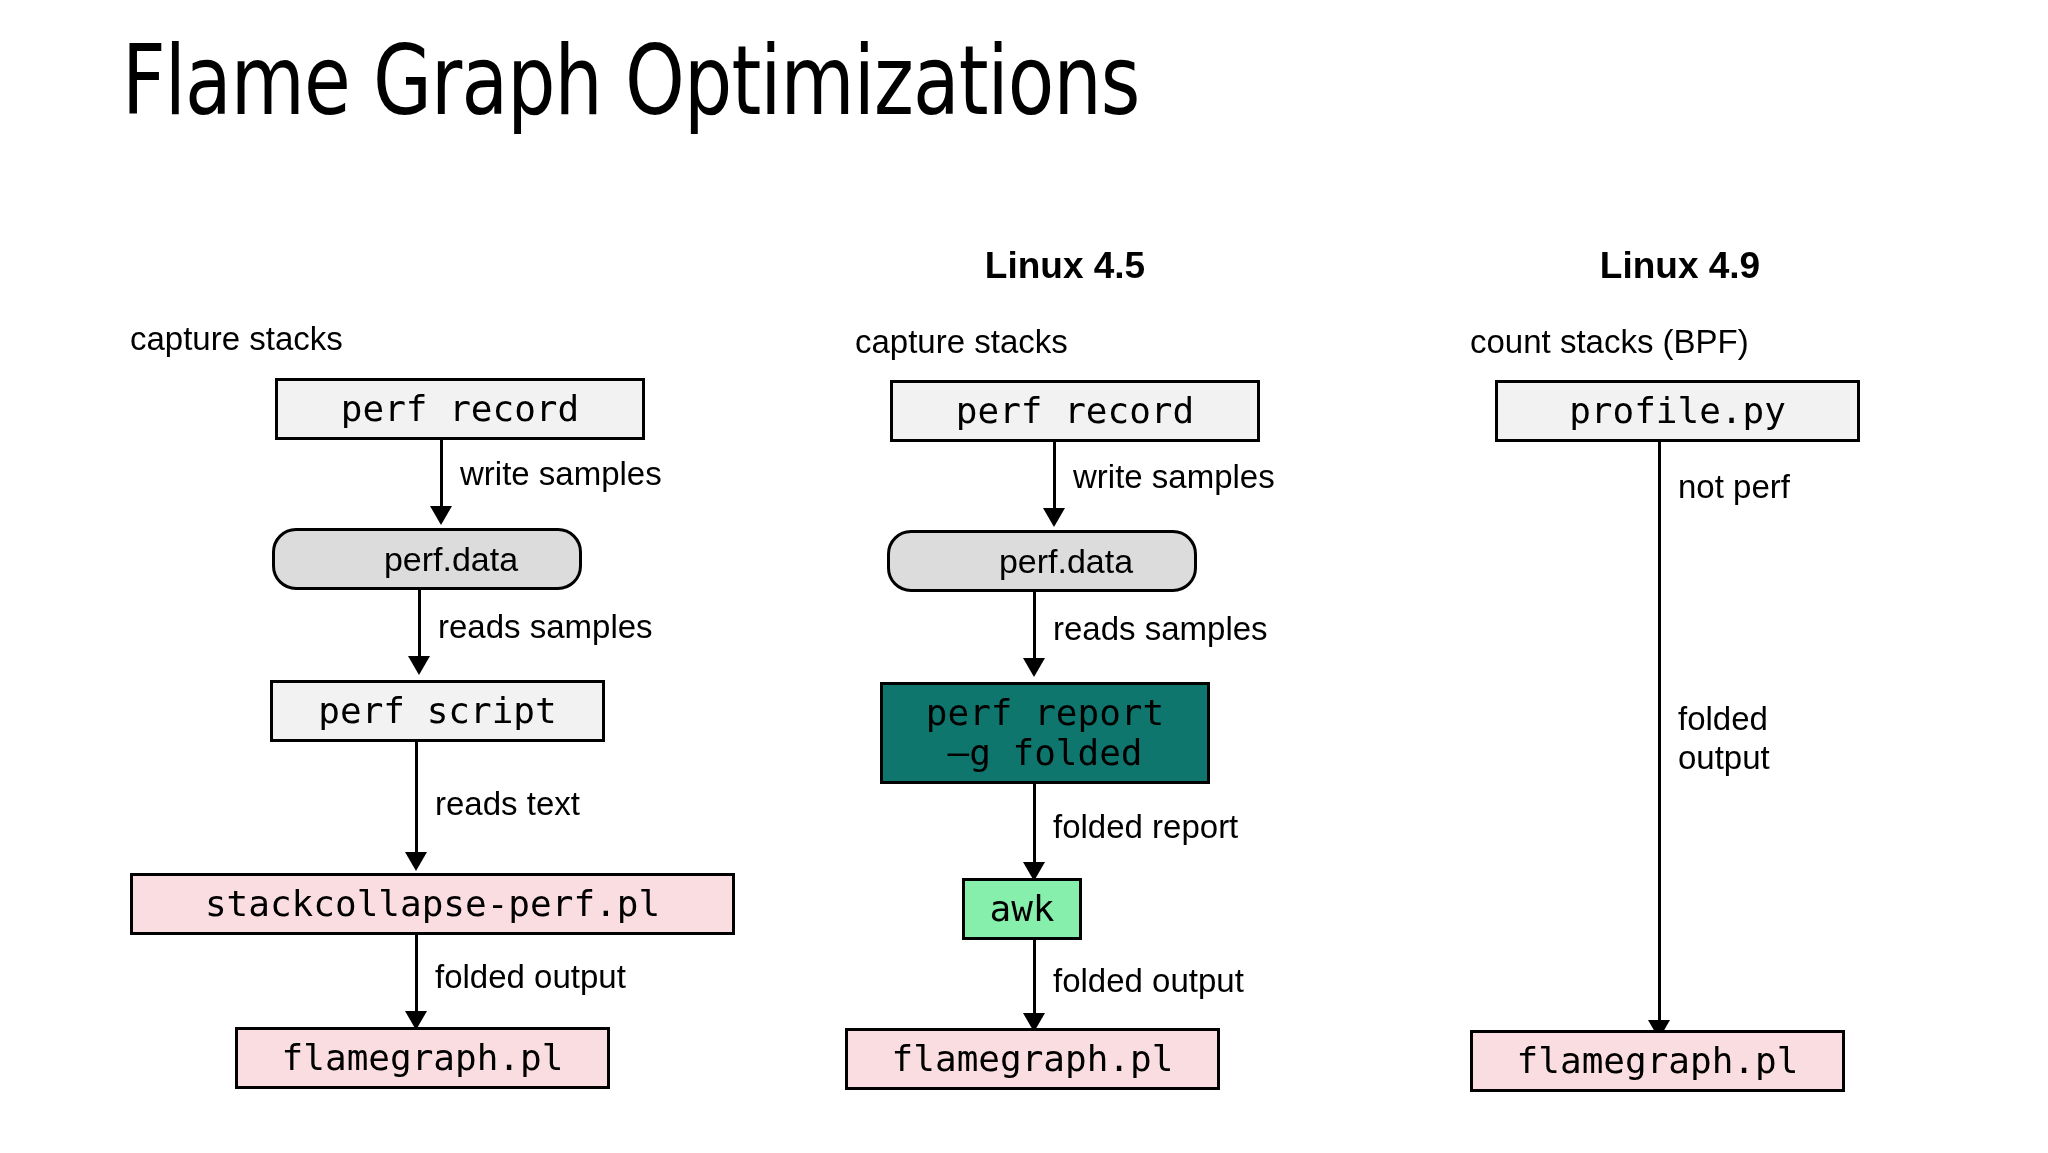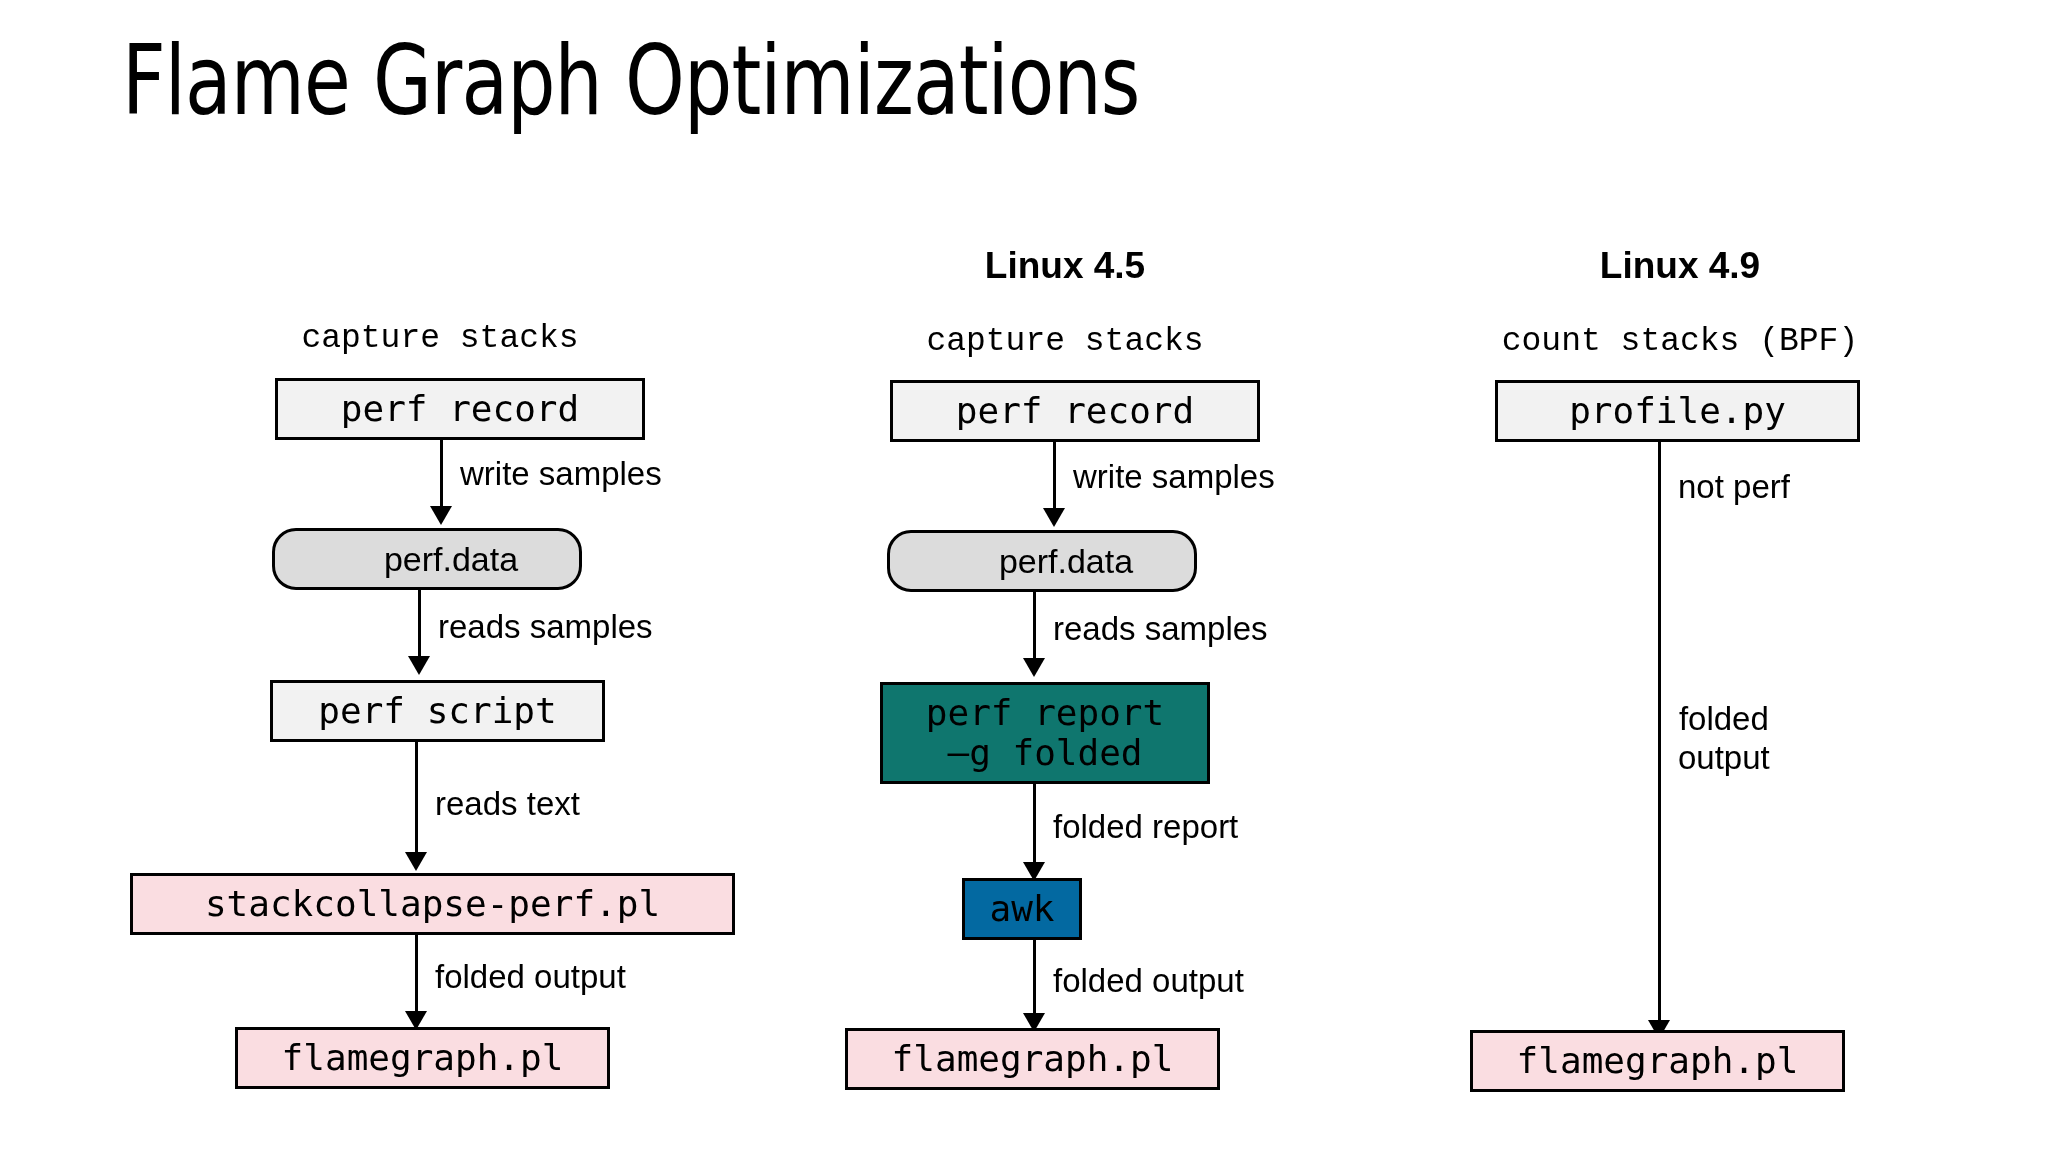--- a/index.html
+++ b/index.html
@@ -32,24 +32,23 @@
     position:absolute;
     width:100%;
     text-align:center;
     font-size:37px;
     font-weight:bold;
     white-space:nowrap;
   }
   .edge-top-label{
     position:absolute;
     width:100%;
-    text-align:center;
+    text-align:left;
     font-size:33px;
     white-space:nowrap;
-    font-family:Liberation Mono, monospace;
   }
 
   
   .node{
     position:absolute;
     box-sizing:border-box;
     border:3px solid #000;
     display:flex;
     align-items:center;
     justify-content:center;
@@ -91,21 +90,20 @@
     border-right:11px solid transparent;
     border-top:19px solid #000;
   }
   .arrow.nohead .head{display:none;}
   .edge-label{
     position:absolute;
     font-size:33px;
     line-height:1.18;
     white-space:pre;
     color:#000;
-    text-align:center;
   }
 </style>
 </head>
 <body style="background: rgb(255, 255, 255); color: rgb(0, 0, 0);">
 
 <div id="slide">
 
   <div class="title">Flame Graph Optimizations</div>
 
   <div class="col" style="left:130px;width:620px;">
@@ -170,21 +168,21 @@
 
     <div class="node proc" style="left: 25px; top: 682px; width: 330px; height: 102px; background: #0f766e; border-color: rgb(0, 0, 0);">perf report
 —g folded</div>
 
     <div class="arrow" style="left:178px;top:784px;height:98px;">
       <div class="shaft" style="height:80px;"></div>
       <div class="head" style="top:78px;"></div>
     </div>
     <div class="edge-label" style="left:198px;top:808px;">folded report</div>
 
-    <div class="node pink" style="left: 107px; top: 878px; width: 120px; height: 62px; background: #0369a1; border-color: rgb(0, 0, 0);">awk</div>
+    <div class="node pink" style="left: 107px; top: 878px; width: 120px; height: 62px; background: #86efac; border-color: rgb(0, 0, 0);">awk</div>
 
     <div class="arrow" style="left:178px;top:940px;height:92px;">
       <div class="shaft" style="height:75px;"></div>
       <div class="head" style="top:73px;"></div>
     </div>
     <div class="edge-label" style="left:198px;top:962px;">folded output</div>
 
     <div class="node pink" style="left: -10px; top: 1028px; width: 375px; height: 62px; background: rgb(250, 221, 225); border-color: rgb(0, 0, 0);">flamegraph.pl</div>
   </div>
 

